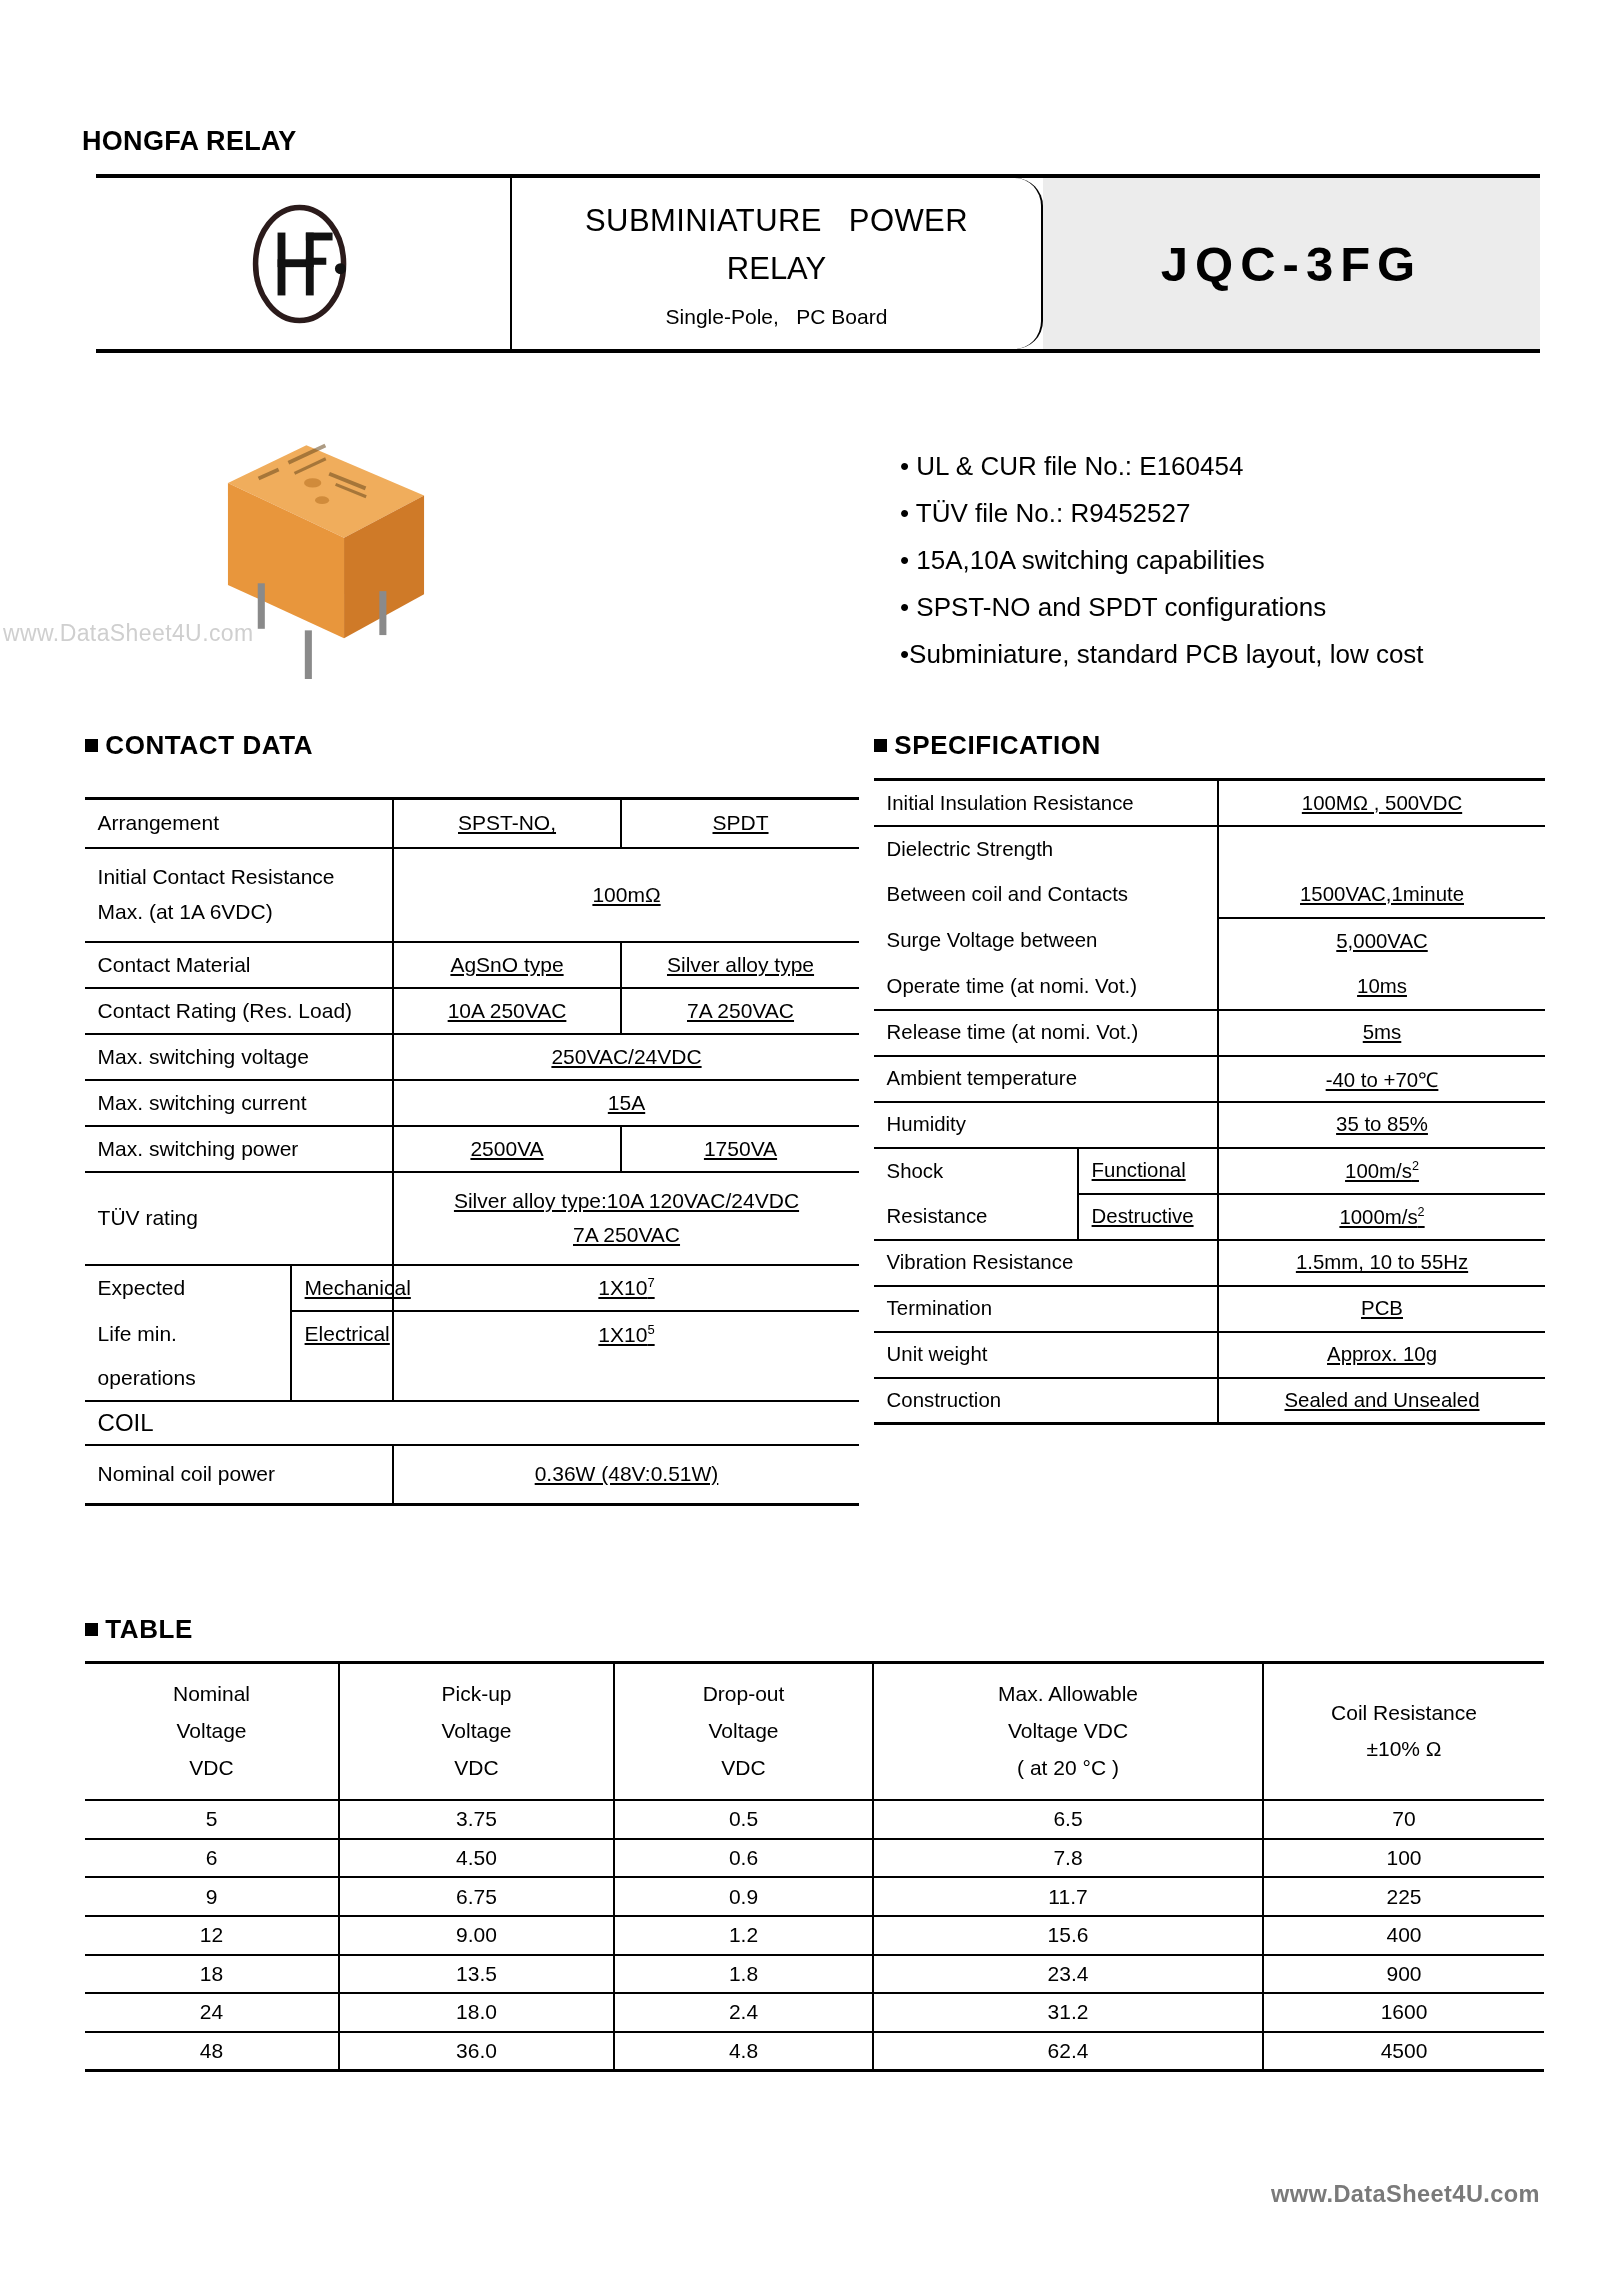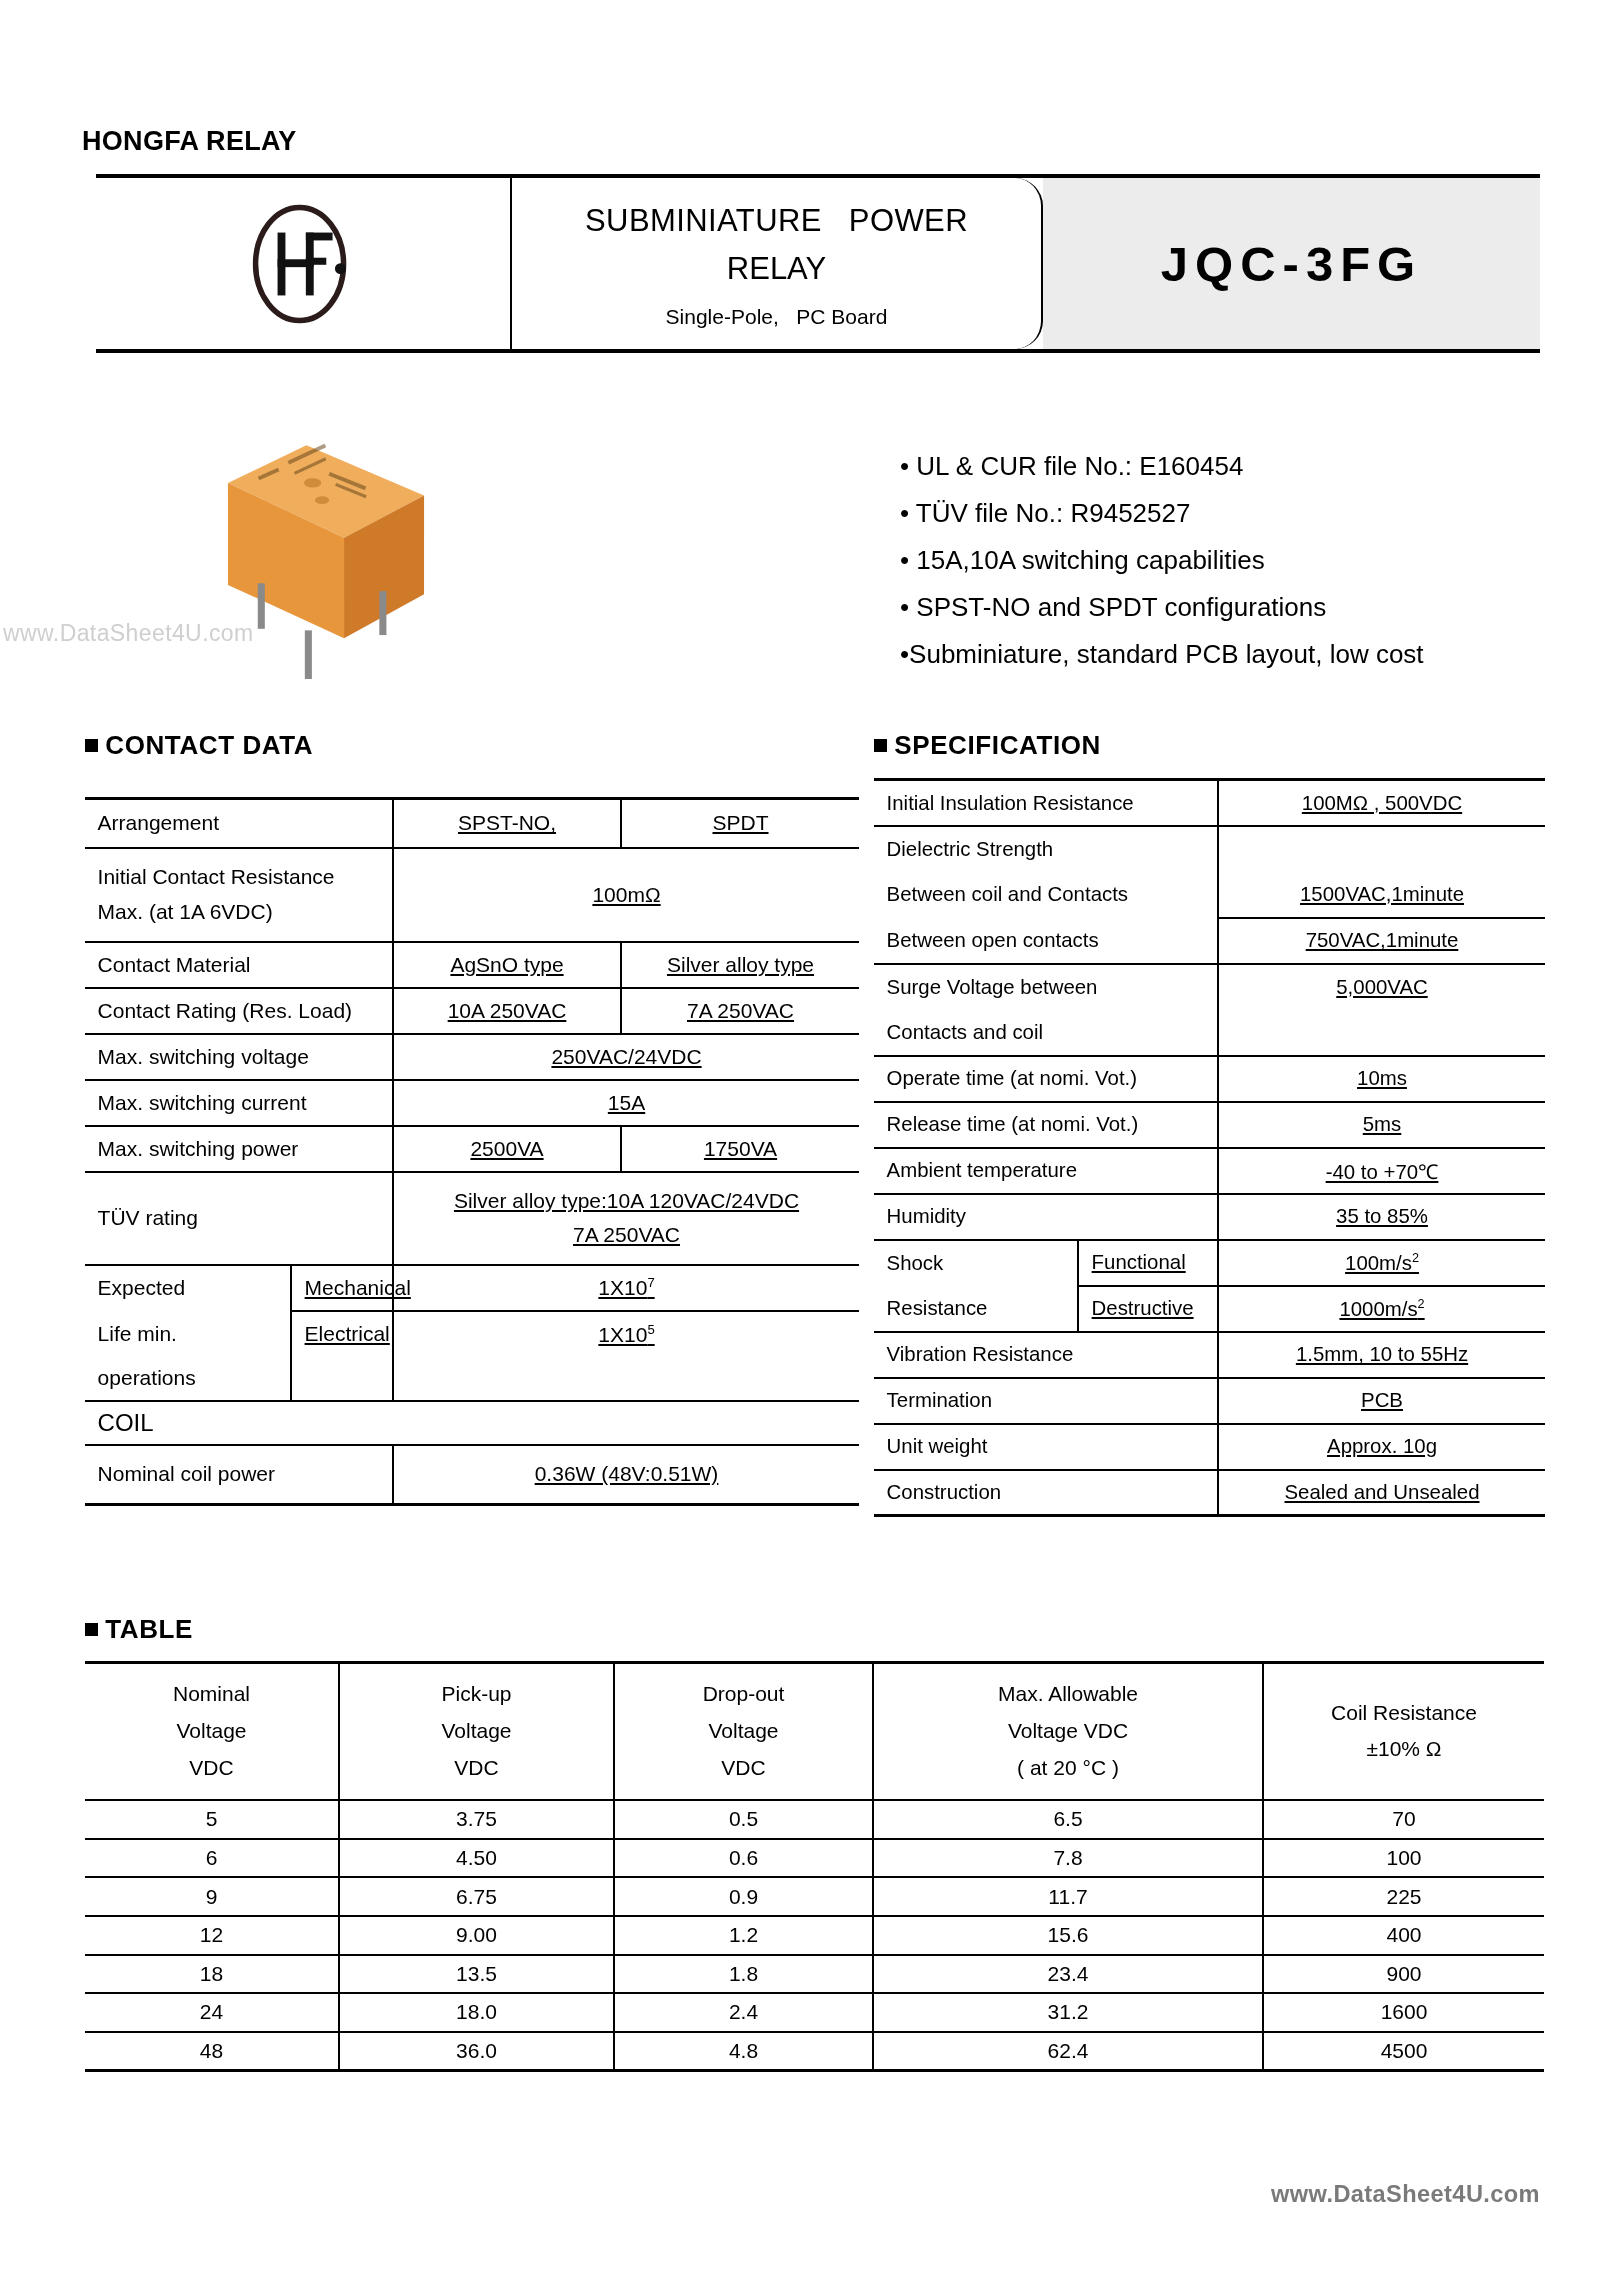--- a/index.html
+++ b/index.html
@@ -263,30 +263,22 @@
         </tr>
         <tr>
           <td class="lft" colspan="2" style="height:46px">Dielectric Strength</td>
           <td class="lv"></td>
         </tr>
         <tr>
           <td class="lft" colspan="2" style="height:46px">Between coil and Contacts</td>
           <td class="ctr ln lv">1500VAC,1minute</td>
         </tr>
         <tr>
-          <td class="lft ln" colspan="2" style="height:46px">Between open contacts</td>
-          <td class="ctr ln lv">750VAC,1minute</td>
-        </tr>
-        <tr>
           <td class="lft" colspan="2" style="height:46px">Surge Voltage between</td>
           <td class="ctr lv">5,000VAC</td>
-        </tr>
-        <tr>
-          <td class="lft ln" colspan="2" style="height:46px">Contacts and coil</td>
-          <td class="ln lv"></td>
         </tr>
         <tr>
           <td class="lft ln" colspan="2" style="height:46px">Operate time (at nomi. Vot.)</td>
           <td class="ctr ln lv">10ms</td>
         </tr>
         <tr>
           <td class="lft ln" colspan="2" style="height:46px">Release time (at nomi. Vot.)</td>
           <td class="ctr ln lv">5ms</td>
         </tr>
         <tr>

